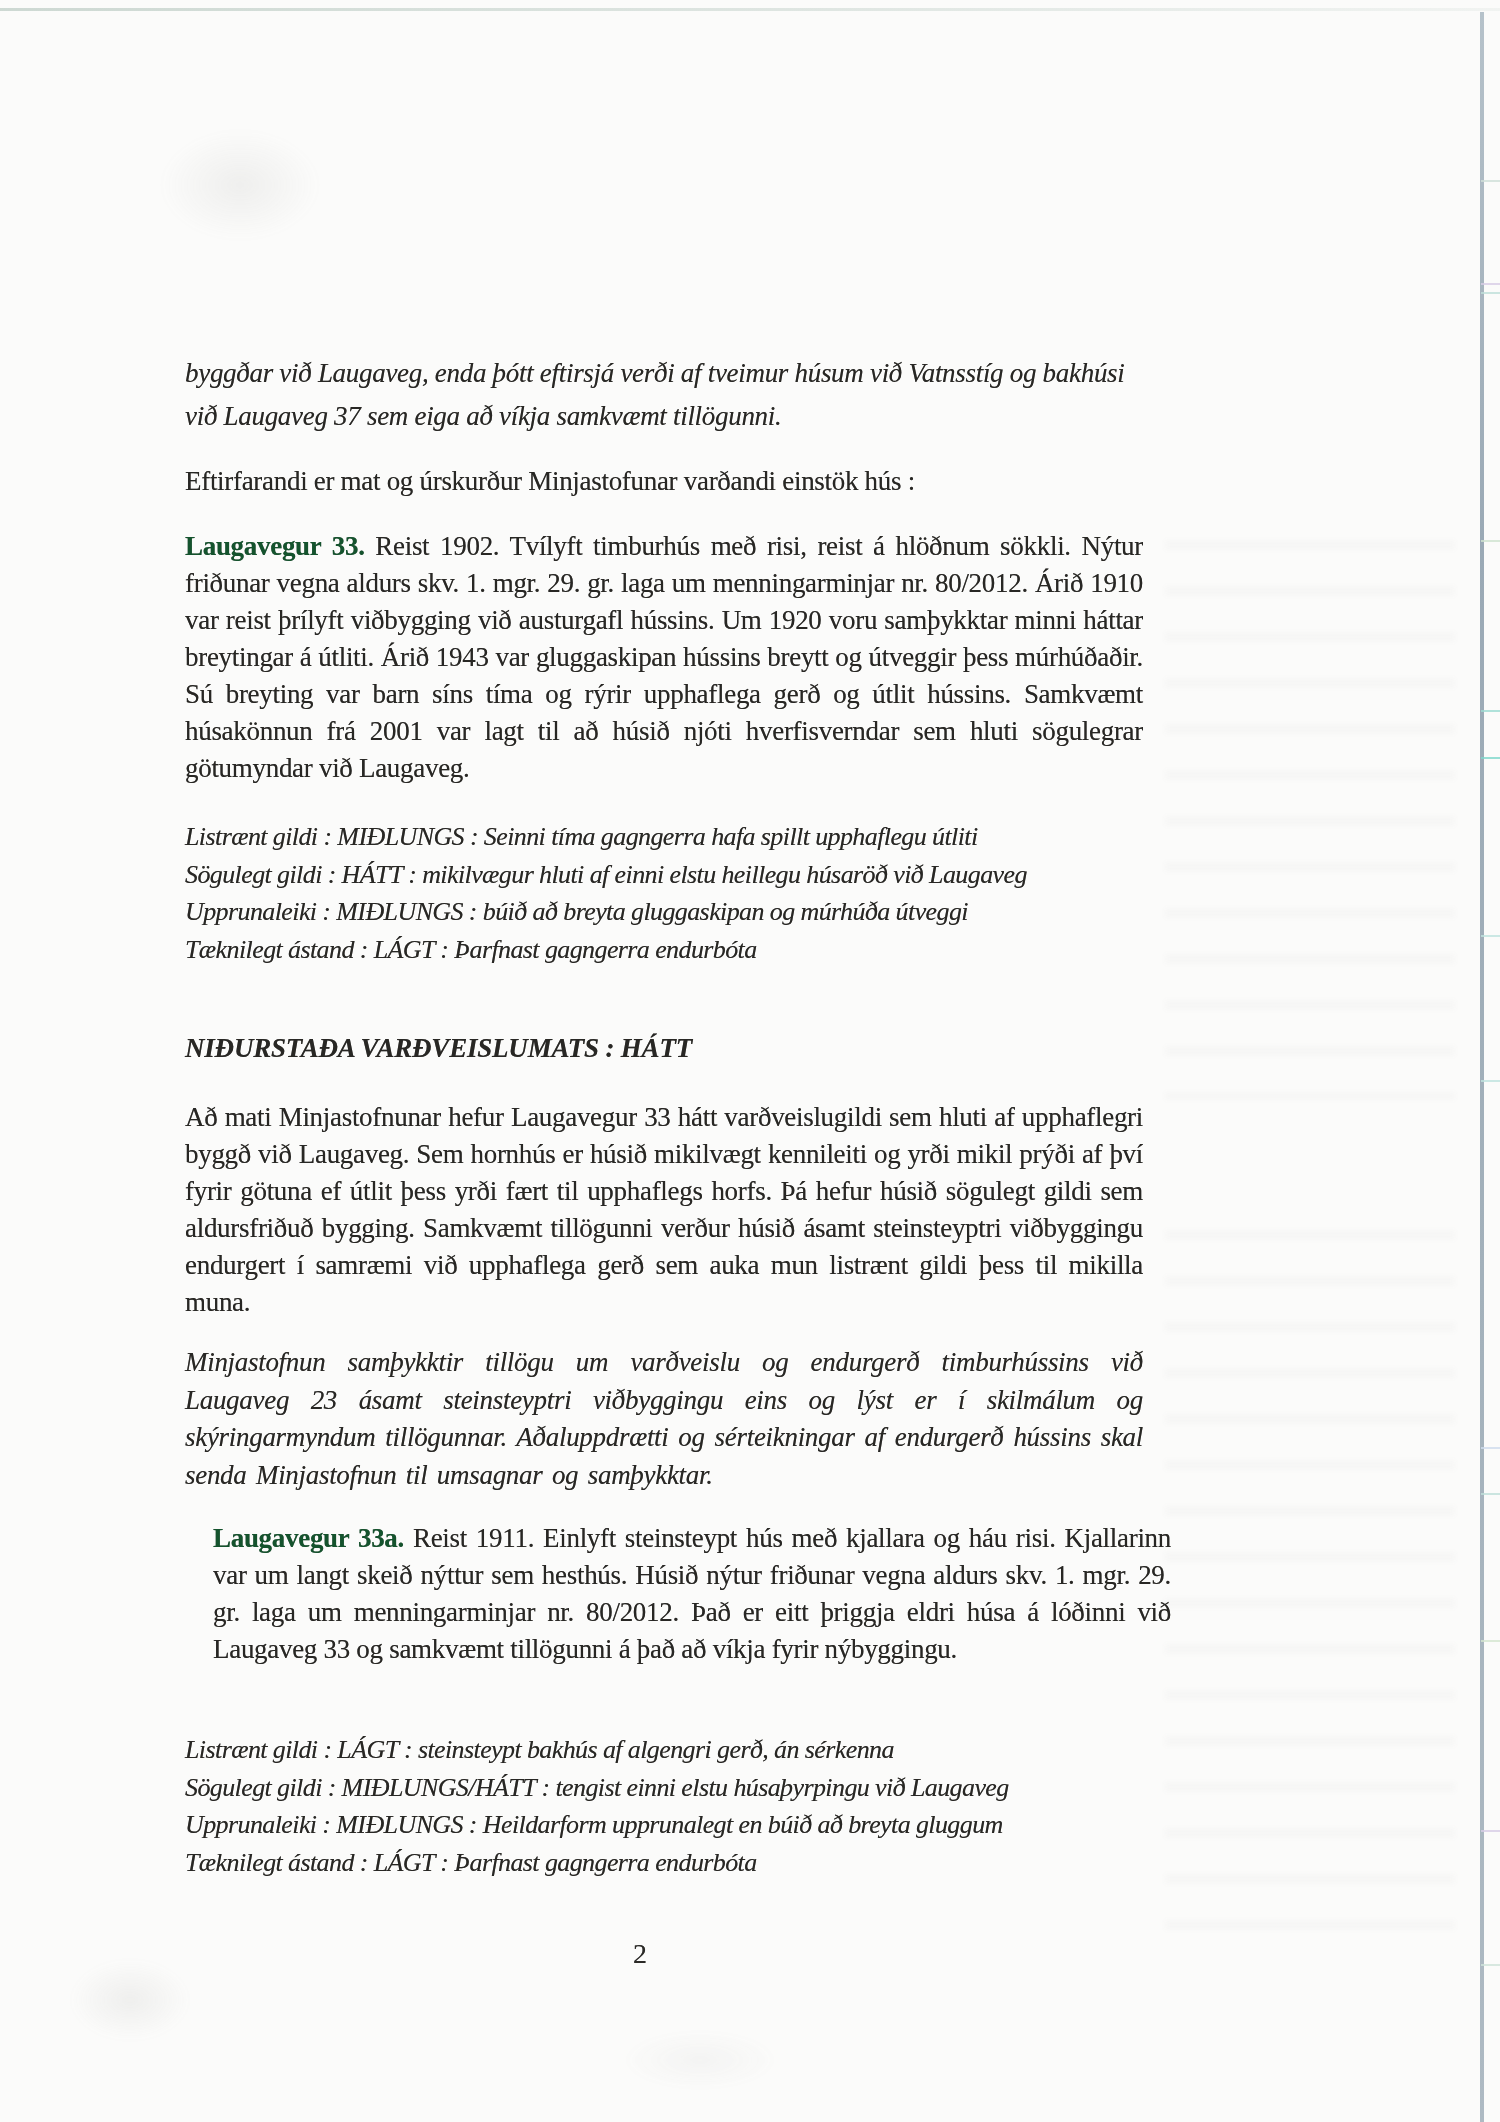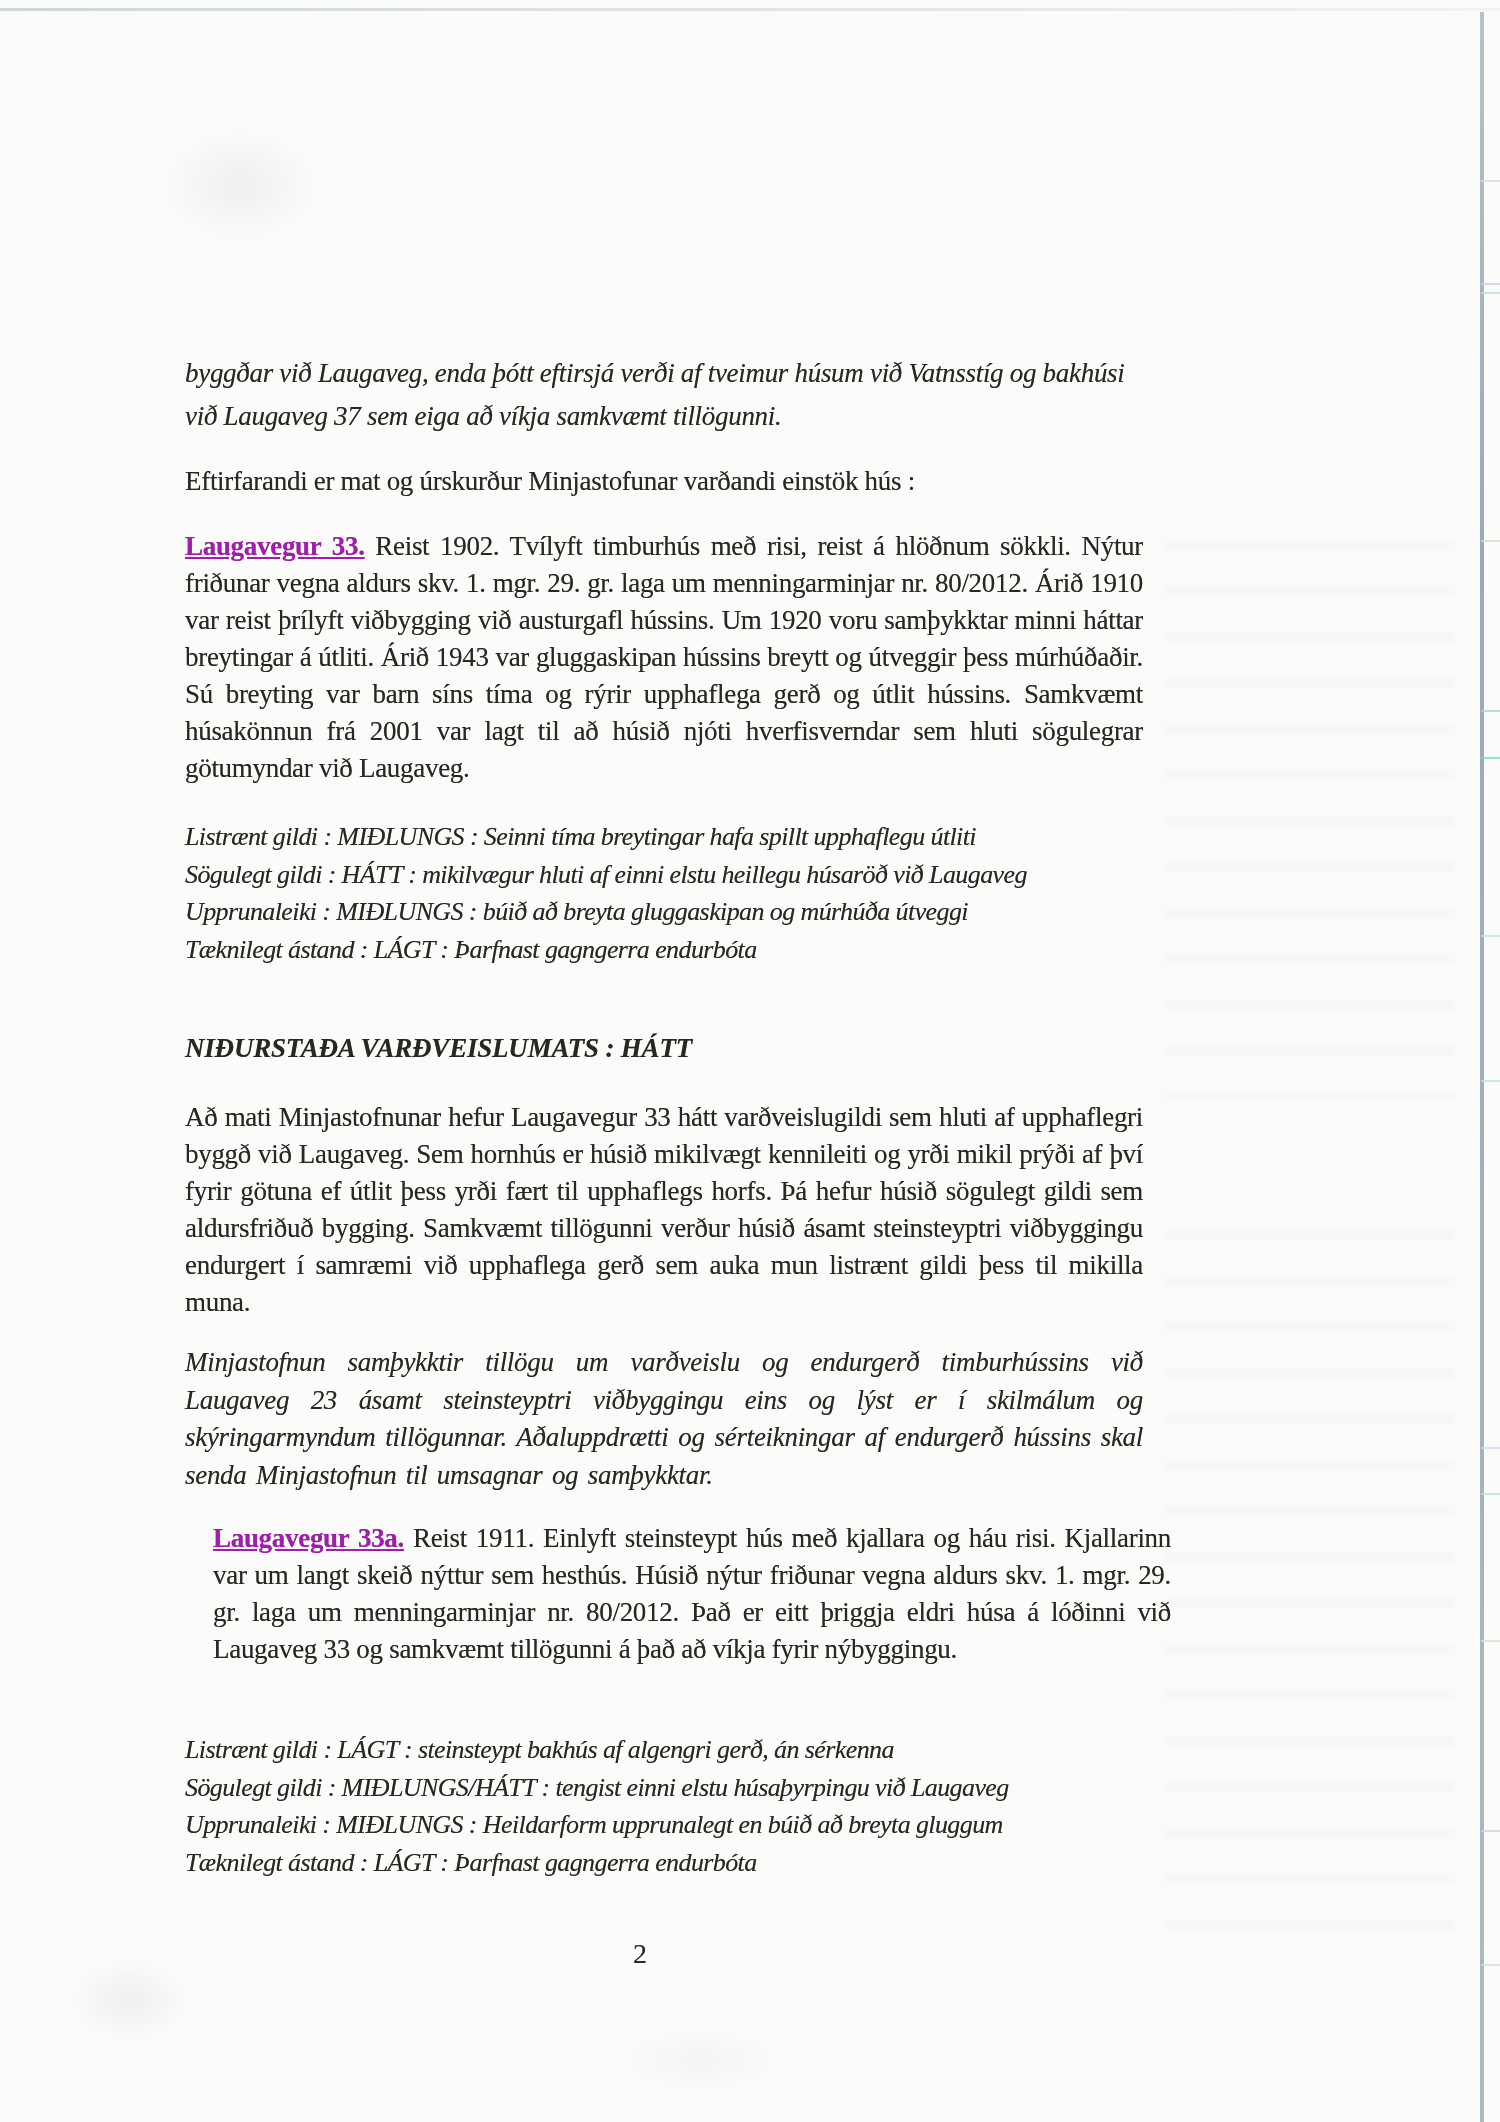--- a/index.html
+++ b/index.html
@@ -17,21 +17,21 @@
   .block {
     position: absolute;
     left: 185px; width: 958px;
     margin: 0;
     font-size: 27px; line-height: 37px;
     letter-spacing: -0.3px;
     text-shadow: 0 0 0.6px rgba(40,39,36,0.55);
   }
   .justify { text-align: justify; }
   .italic  { font-style: italic; }
-  .lead    { font-weight: bold; color: #a21caf; text-decoration: underline; }
+  .lead    { font-weight: bold; color: #14532d; }
   .heading { font-weight: bold; font-style: italic; letter-spacing: -0.2px; }
   .values  { font-size: 26px; line-height: 37.5px; letter-spacing: -0.6px; }
   .values > div { white-space: nowrap; }
   .wide-words { word-spacing: 3px; }
 
   #intro      { top: 352px; line-height: 43px; }
   #lead-line  { top: 463px; }
   #para33     { top: 528px; }
   #values33   { top: 818px; }
   #result     { top: 1030px; }
@@ -102,21 +102,21 @@
   <p class="block italic" id="intro">byggðar við Laugaveg, enda þótt eftirsjá verði af tveimur húsum við Vatnsstíg og bakhúsi við Laugaveg 37 sem eiga að víkja samkvæmt tillögunni.</p>
 
   <p class="block" id="lead-line">Eftirfarandi er mat og úrskurður Minjastofunar varðandi einstök hús :</p>
 
   <p class="block justify" id="para33">
     <span class="lead">Laugavegur 33.</span>
     <span>Reist 1902. Tvílyft timburhús með risi, reist á hlöðnum sökkli. Nýtur friðunar vegna aldurs skv. 1. mgr. 29. gr. laga um menningarminjar nr. 80/2012. Árið 1910 var reist þrílyft viðbygging við austurgafl hússins. Um 1920 voru samþykktar minni háttar breytingar á útliti. Árið 1943 var gluggaskipan hússins breytt og útveggir þess múrhúðaðir. Sú breyting var barn síns tíma og rýrir upphaflega gerð og útlit hússins. Samkvæmt húsakönnun frá 2001 var lagt til að húsið njóti hverfisverndar sem hluti sögulegrar götumyndar við Laugaveg.</span>
   </p>
 
   <div class="block values italic" id="values33">
-    <div>Listrænt gildi : MIÐLUNGS : Seinni tíma breytingar hafa spillt upphaflegu útliti</div>
+    <div>Listrænt gildi : MIÐLUNGS : Seinni tíma gagngerra hafa spillt upphaflegu útliti</div>
     <div>Sögulegt gildi : HÁTT : mikilvægur hluti af einni elstu heillegu húsaröð við Laugaveg</div>
     <div>Upprunaleiki : MIÐLUNGS : búið að breyta gluggaskipan og múrhúða útveggi</div>
     <div>Tæknilegt ástand : LÁGT : Þarfnast gagngerra endurbóta</div>
   </div>
 
   <p class="block heading" id="result">NIÐURSTAÐA VARÐVEISLUMATS : HÁTT</p>
 
   <p class="block justify" id="assessment">Að mati Minjastofnunar hefur Laugavegur 33 hátt varðveislugildi sem hluti af upphaflegri byggð við Laugaveg. Sem hornhús er húsið mikilvægt kennileiti og yrði mikil prýði af því fyrir götuna ef útlit þess yrði fært til upphaflegs horfs. Þá hefur húsið sögulegt gildi sem aldursfriðuð bygging. Samkvæmt tillögunni verður húsið ásamt steinsteyptri viðbyggingu endurgert í samræmi við upphaflega gerð sem auka mun listrænt gildi þess til mikilla muna.</p>
 
   <p class="block justify italic wide-words" id="decision">Minjastofnun samþykktir tillögu um varðveislu og endurgerð timburhússins við Laugaveg 23 ásamt steinsteyptri viðbyggingu eins og lýst er í skilmálum og skýringarmyndum tillögunnar. Aðaluppdrætti og sérteikningar af endurgerð hússins skal senda Minjastofnun til umsagnar og samþykktar.</p>

